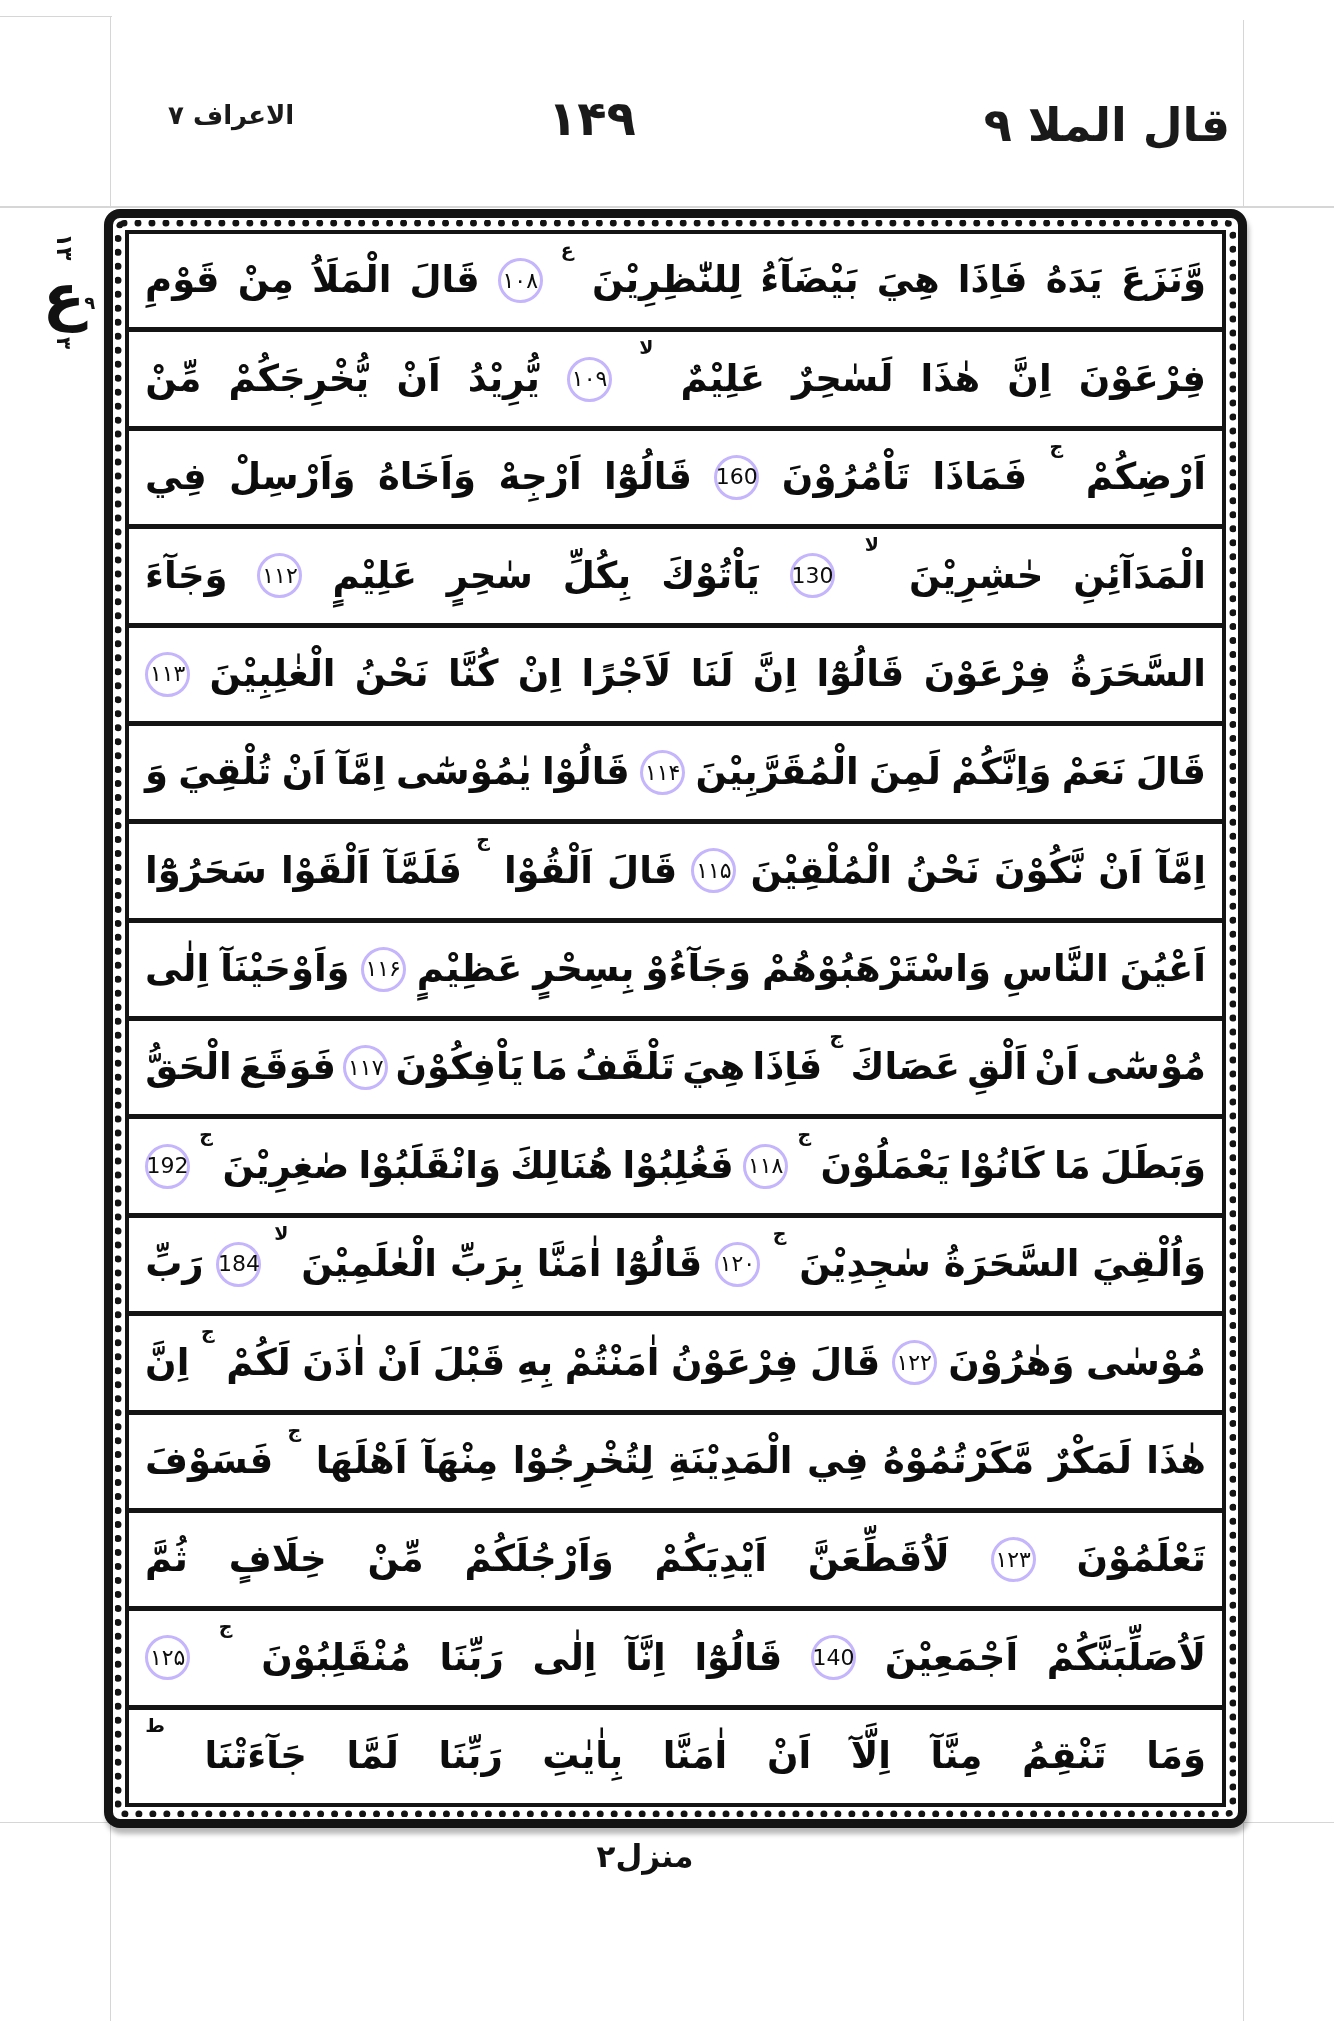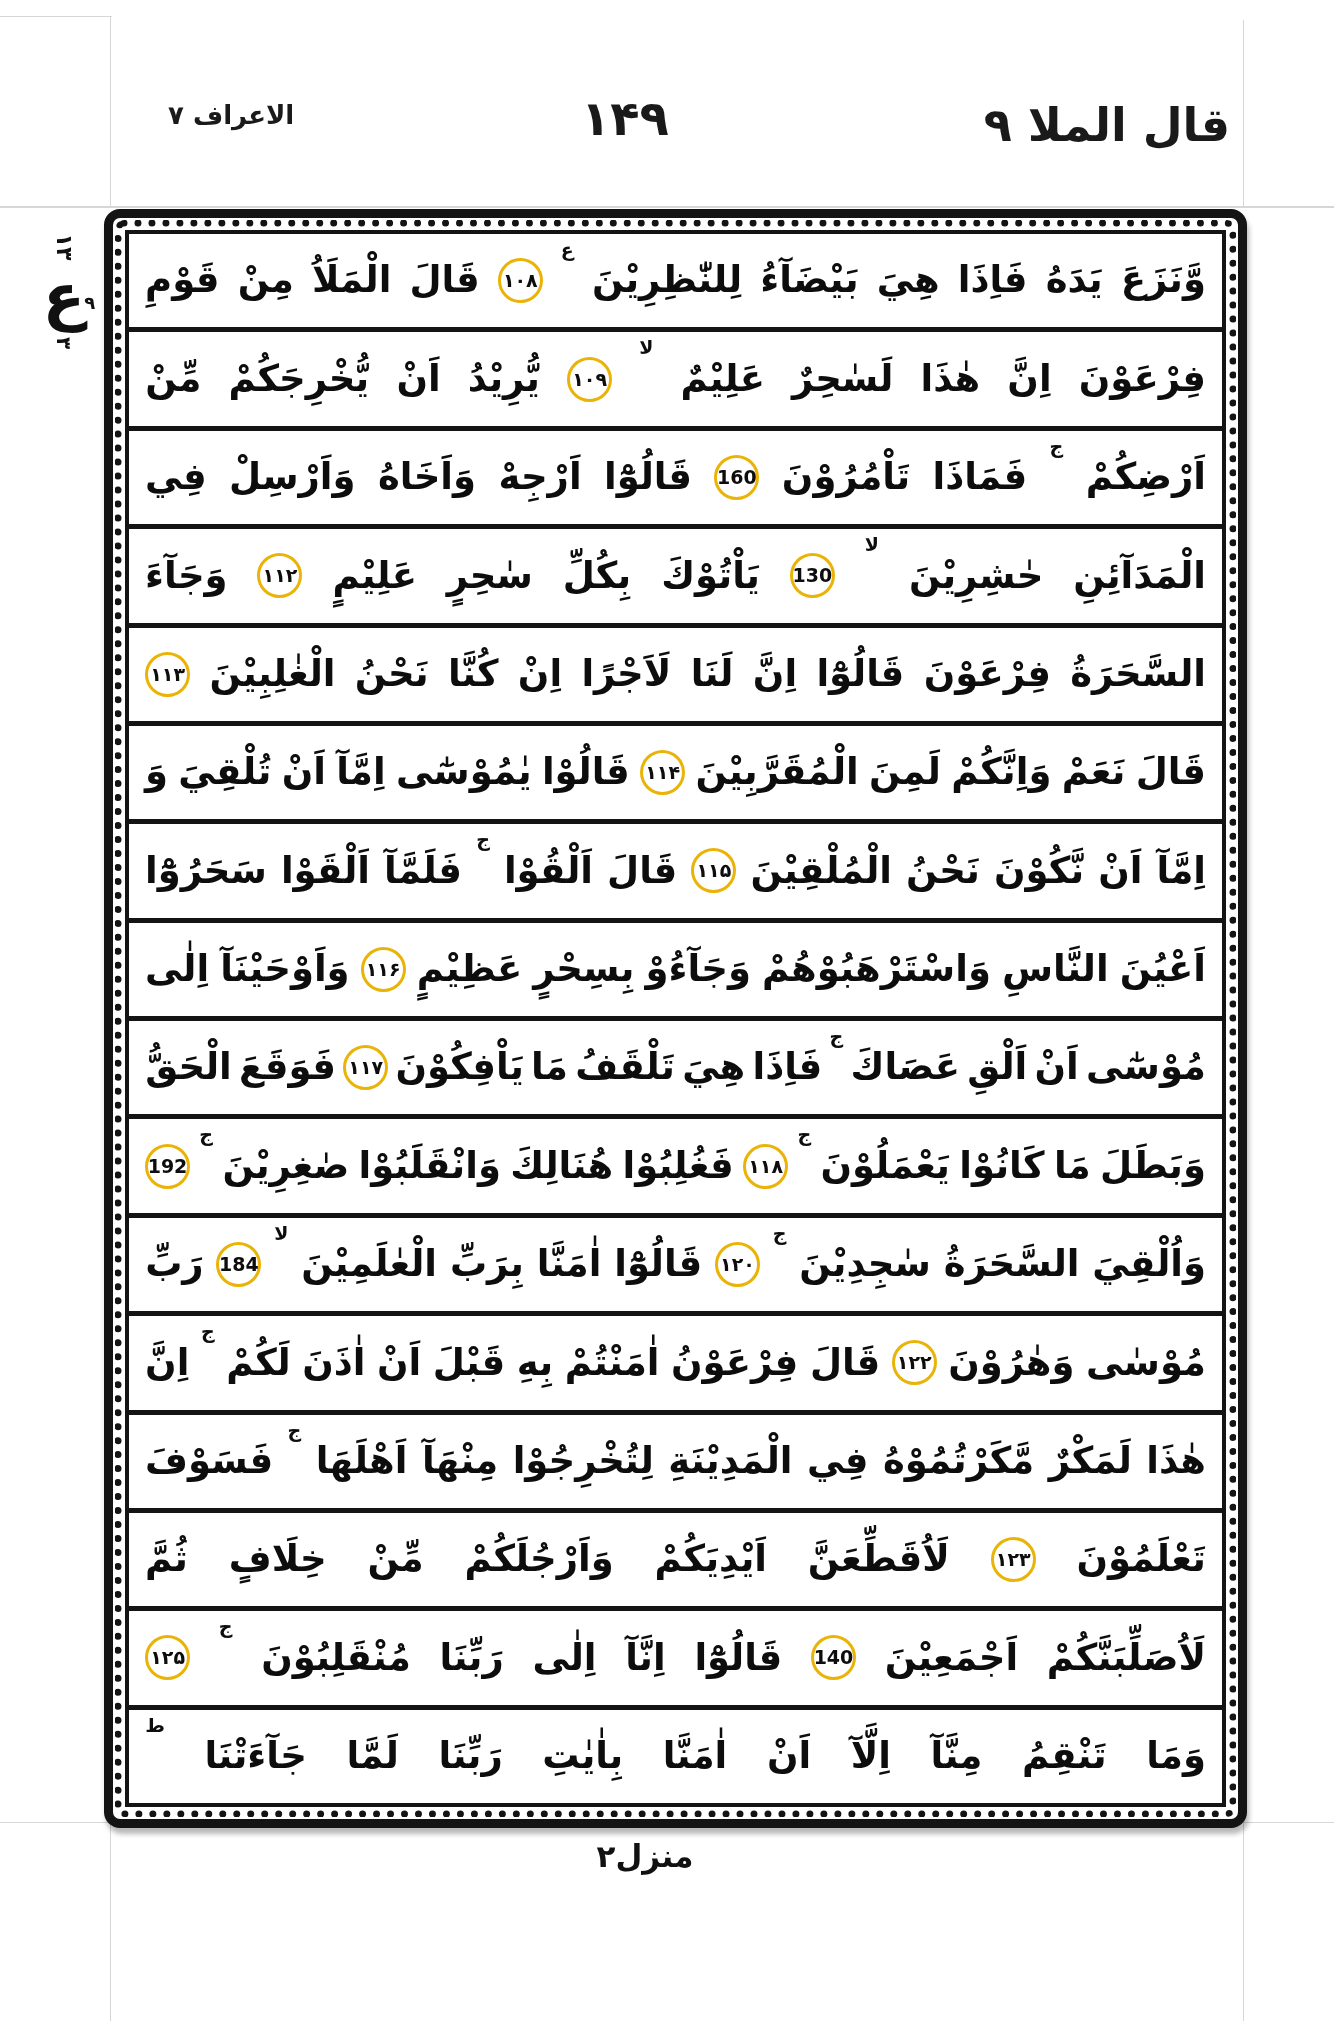--- a/index.html
+++ b/index.html
@@ -5,21 +5,21 @@
   html,body{margin:0;padding:0;}
   body{
     width:1334px;height:2039px;position:relative;background:#ffffff;
     font-family:"DejaVu Sans",sans-serif;color:#111;overflow:hidden;
   }
   
   .sline{position:absolute;background:#d6d6d6;}
   
   .hdr{position:absolute;font-weight:bold;color:#1a1a1a;white-space:nowrap;direction:rtl;}
   #hdr-surah{left:132px;top:100px;font-size:26px;margin-left:36px;}
-  #hdr-page{left:581px;top:90px;font-size:48px;letter-spacing:4px;}
+  #hdr-page{left:548px;top:90px;font-size:48px;letter-spacing:4px;}
   #hdr-juz{right:104px;top:98px;font-size:46px;}
   
   .ruku{position:absolute;left:30px;top:236px;width:68px;display:flex;flex-direction:column;align-items:center;font-weight:bold;color:#111;}
   .ruku .n-top{transform:rotate(90deg);font-size:22px;line-height:1;}
   .ruku .ayn-wrap{position:relative;font-size:62px;line-height:1.05;margin-top:6px;}
   .ruku .n-mid{position:absolute;right:-10px;top:30px;font-size:18px;}
   .ruku .n-bot{transform:rotate(90deg);font-size:20px;line-height:1;margin-top:4px;}
   
   .frame{
     position:absolute;left:104px;top:209px;width:1143px;height:1619px;
@@ -29,22 +29,22 @@
   .dots{height:100%;box-sizing:border-box;border:7px dotted #141414;border-radius:9px;padding:3px;}
   .inner{height:100%;box-sizing:border-box;border:4px solid #141414;display:flex;flex-direction:column;background:#fff;}
   .row{
     flex:1 1 0;display:flex;align-items:center;justify-content:space-between;
     padding:0 16px;border-bottom:5px solid #141414;
     font-size:37px;font-weight:bold;color:#0d0d0d;line-height:1.15;direction:rtl;
   }
   .row:last-child{border-bottom:none;}
   .word{white-space:nowrap;}
   .badge{
-    flex:0 0 auto;width:45px;height:45px;box-sizing:border-box;border:3px solid #eab308;border-radius:50%;
-    display:flex;align-items:center;justify-content:center;font-size:19px;font-weight:bold;line-height:1;
+    flex:0 0 auto;width:45px;height:45px;box-sizing:border-box;border:3px solid #c4b5fd;border-radius:50%;
+    display:flex;align-items:center;justify-content:center;font-size:22px;font-weight:normal;line-height:1;
   }
   .waqf{font-size:19px;align-self:flex-start;margin-top:6px;line-height:1;}
   
   .manzil{
     position:absolute;left:0;top:1838px;width:100%;text-align:center;
     font-size:31px;font-weight:bold;direction:rtl;transform:translateX(-22px);
   }
 </style>
 </head>
 <body>

